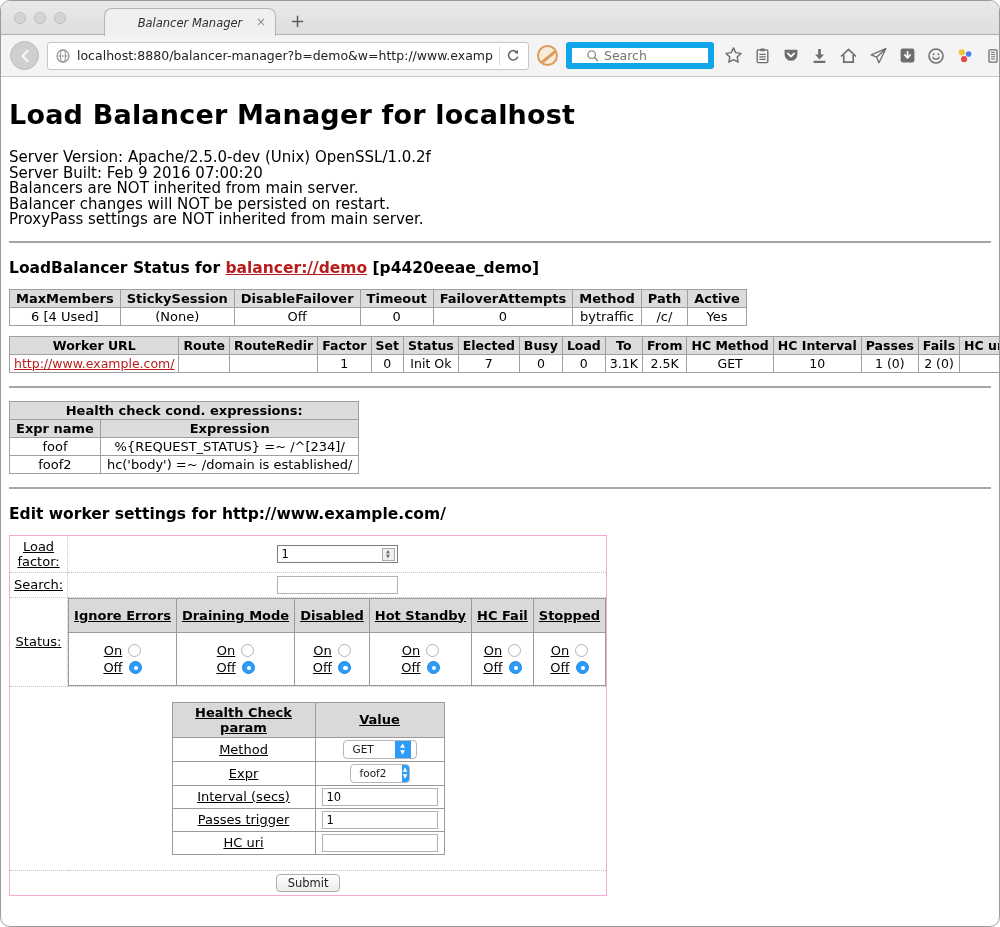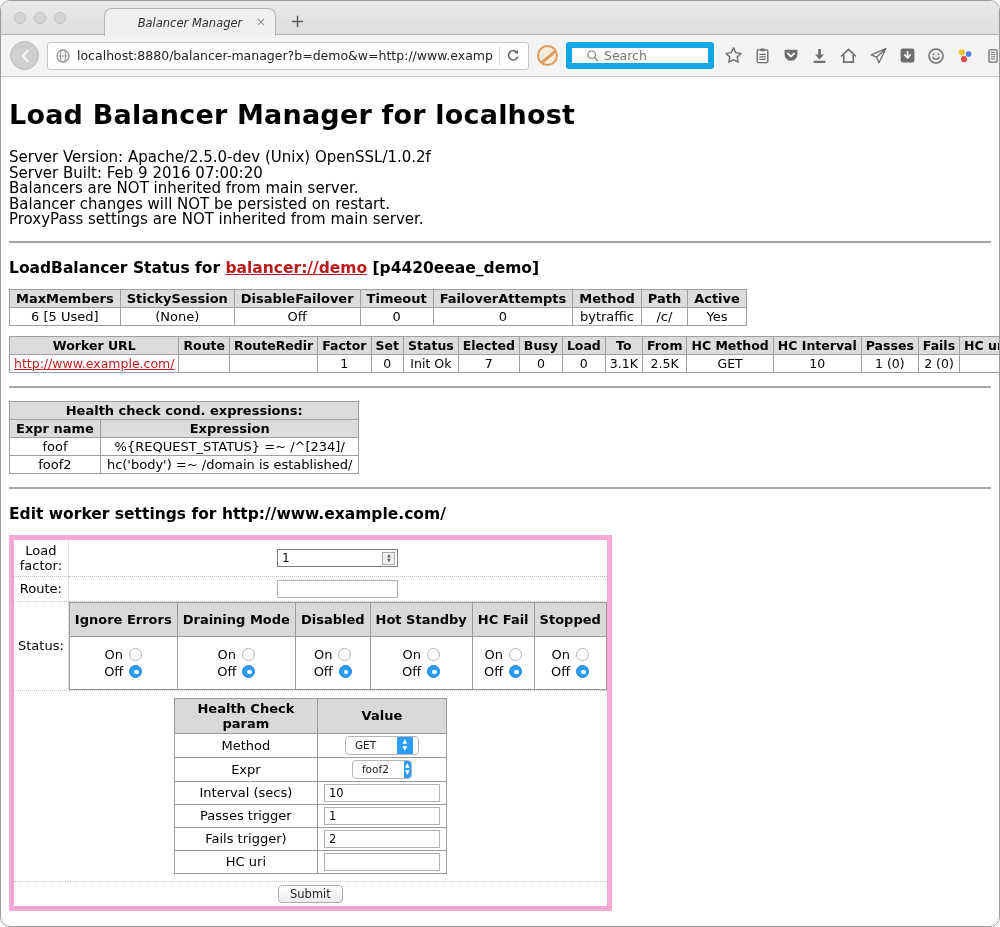--- a/index.html
+++ b/index.html
@@ -49,21 +49,21 @@
 
   table.data { border-collapse: collapse; font-size: 13px; }
   table.data th, table.data td { border: 1px solid #9f9f9f; padding: 1px 6px; text-align: center; white-space: nowrap; }
   table.data th { background: #dcdcdc; font-weight: bold; }
   table.worker { width: 100%; }
   table.worker th, table.worker td { padding: 1px 4px; font-size: 12.5px; }
   table.hcexpr td.expr { text-align: center; }
   .gap8 { height: 10px; }
 
   
-  table.form { border-collapse: collapse; width: 563px; border: 5px solid #f9a8d4; font-size: 13px; }
+  table.form { border-collapse: collapse; width: 563px; border: 1px solid #f9a8d4; font-size: 13px; text-decoration: underline; }
   table.form > tbody > tr > td { border: 1px dotted #c3c3c3; padding: 3px 4px; }
   td.flabel { width: 100px; text-align: center; }
   td.fval { text-align: center; }
   input.txt { width: 121px; height: 18px; border: 1px solid #b2b2b2; font-size: 11.5px;
               padding: 0 4px; font-family: inherit; background: #fff; }
   .numwrap { position: relative; display: inline-block; }
   input.num { width: 121px; height: 18px; border: 1px solid #7d7d7d; font-size: 11.5px;
               padding: 0 18px 0 4px; font-family: inherit; }
   .spin { position: absolute; right: 3px; top: 3px; width: 13px; height: 13px; border: 1px solid #a9a9a9;
           background: #f1f1f1; display: flex; flex-direction: column; align-items: center;
@@ -72,21 +72,21 @@
   table.inner { border-collapse: collapse; width: 100%; font-size: 13px; }
   table.inner th, table.inner td { border: 1px solid #9a9a9a; padding: 9px 5px; text-align: center; white-space: nowrap; }
   table.inner th { background: #d9d9d9; }
   .radio-line { display: flex; align-items: center; justify-content: center; gap: 6px; height: 17px; }
   .radio { width: 13px; height: 13px; border-radius: 50%; background: #fff; border: 1px solid #b3b3b3;
            display: inline-block; position: relative; flex: none; }
   .radio.checked { background: #2d9cf8; border-color: #1b84e0; }
   .radio.checked::after { content: ""; position: absolute; left: 4px; top: 4px; width: 4.5px; height: 4.5px;
                           background: #fff; border-radius: 50%; }
 
-  table.hcparam { border-collapse: collapse; margin: 4px auto; font-size: 13px; }
+  table.hcparam { border-collapse: collapse; margin: 12px auto; font-size: 13px; }
   table.hcparam th, table.hcparam td { border: 1px solid #9a9a9a; padding: 2px 6px; text-align: center; }
   table.hcparam th { background: #d9d9d9; }
   td.hclabel { width: 143px; }
   td.hcval { width: 127px; }
   td.hcval input.txt { width: 116px; text-align: left; }
   .mac-select { display: inline-flex; align-items: center; border: 1px solid #b6b6b6; border-radius: 4px;
                 background: #fff; height: 19px; padding-left: 9px; font-size: 10.5px; color: #222;
                 overflow: hidden; vertical-align: middle; }
   .mac-select .sel-text { min-width: 34px; text-align: left; margin-right: 8px; }
   .stepper { width: 16px; height: 19px; background: #2d9cf8; color: #fff; display: flex; flex-direction: column;
@@ -212,21 +212,21 @@
           <th>MaxMembers</th>
           <th>StickySession</th>
           <th>DisableFailover</th>
           <th>Timeout</th>
           <th>FailoverAttempts</th>
           <th>Method</th>
           <th>Path</th>
           <th>Active</th>
         </tr>
         <tr>
-          <td>6 [5 Used]</td>
+          <td>6 [4 Used]</td>
           <td>(None)</td>
           <td>Off</td>
           <td>0</td>
           <td>0</td>
           <td>bytraffic</td>
           <td>/c/</td>
           <td>Yes</td>
         </tr>
       </tbody>
     </table>
@@ -307,21 +307,21 @@
         <tr>
           <td class="flabel">Load factor:</td>
           <td class="fval">
             <span class="numwrap">
               <input class="num" type="text" value="1" style="">
               <span class="spin">▲<br>▼</span>
             </span>
           </td>
         </tr>
         <tr>
-          <td class="flabel">Route:</td>
+          <td class="flabel">Search:</td>
           <td class="fval">
             <input class="txt" type="text" value="" style="">
           </td>
         </tr>
         <tr>
           <td class="flabel">Status:</td>
           <td style="padding:0;">
             <table class="inner">
               <tbody>
                 <tr>
@@ -430,26 +430,20 @@
                     <input class="txt" type="text" value="10" style="">
                   </td>
                 </tr>
                 <tr>
                   <td class="hclabel">Passes trigger</td>
                   <td class="hcval">
                     <input class="txt" type="text" value="1" style="">
                   </td>
                 </tr>
                 <tr>
-                  <td class="hclabel">Fails trigger)</td>
-                  <td class="hcval">
-                    <input class="txt" type="text" value="2" style="">
-                  </td>
-                </tr>
-                <tr>
                   <td class="hclabel">HC uri</td>
                   <td class="hcval">
                     <input class="txt" type="text" value="" style="">
                   </td>
                 </tr>
               </tbody>
             </table>
           </td>
         </tr>
         <tr>

